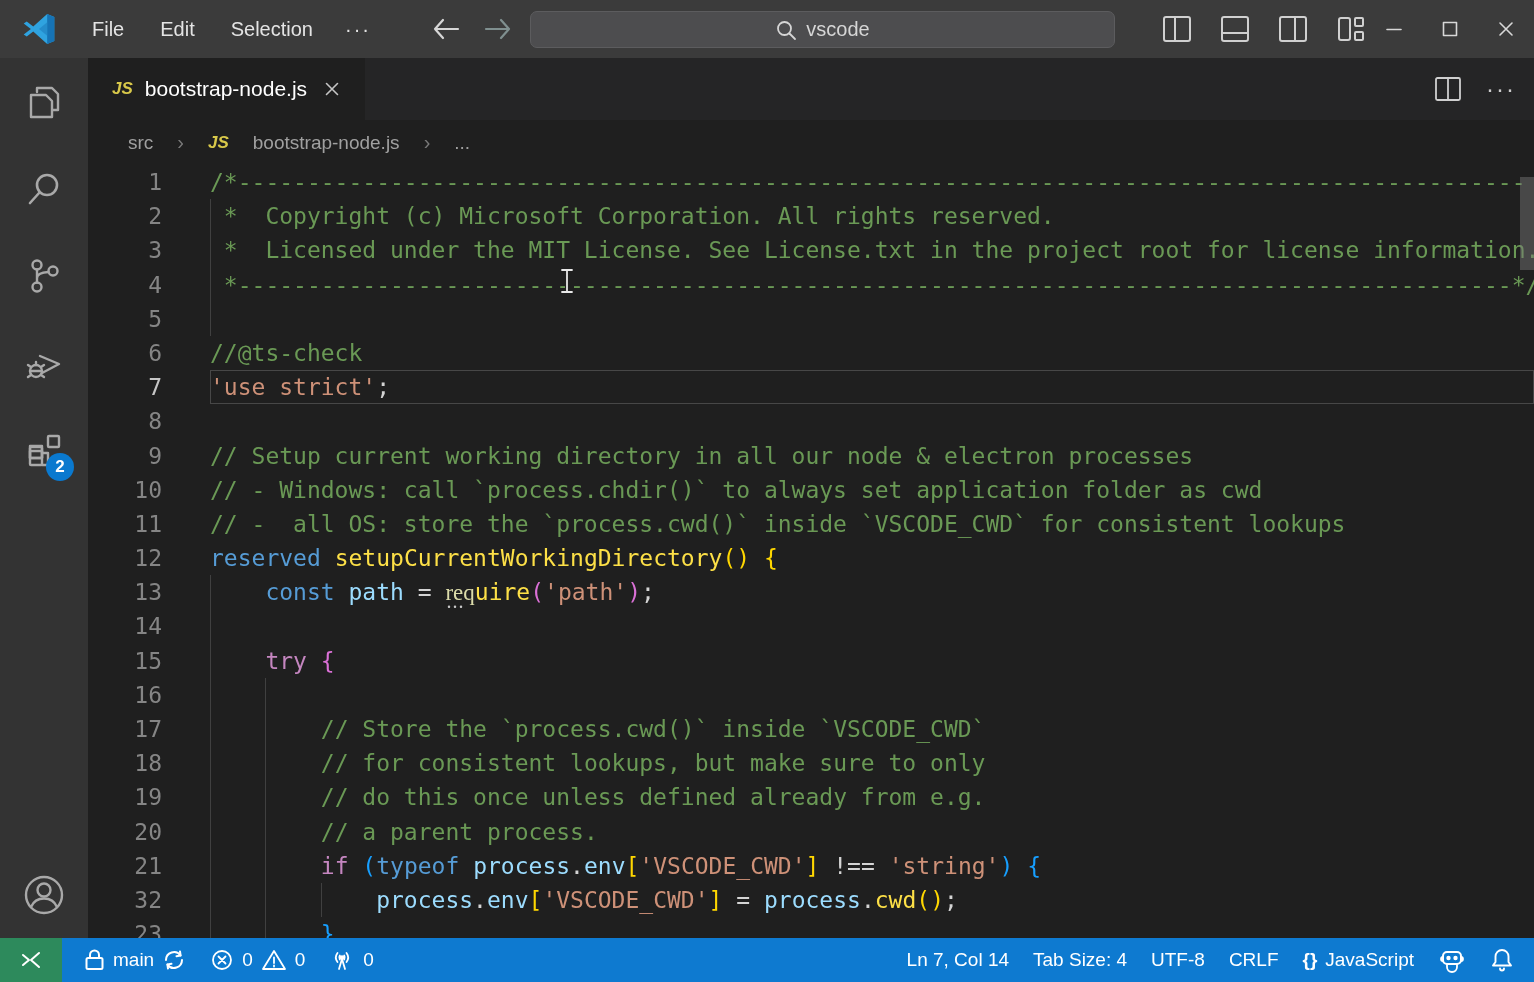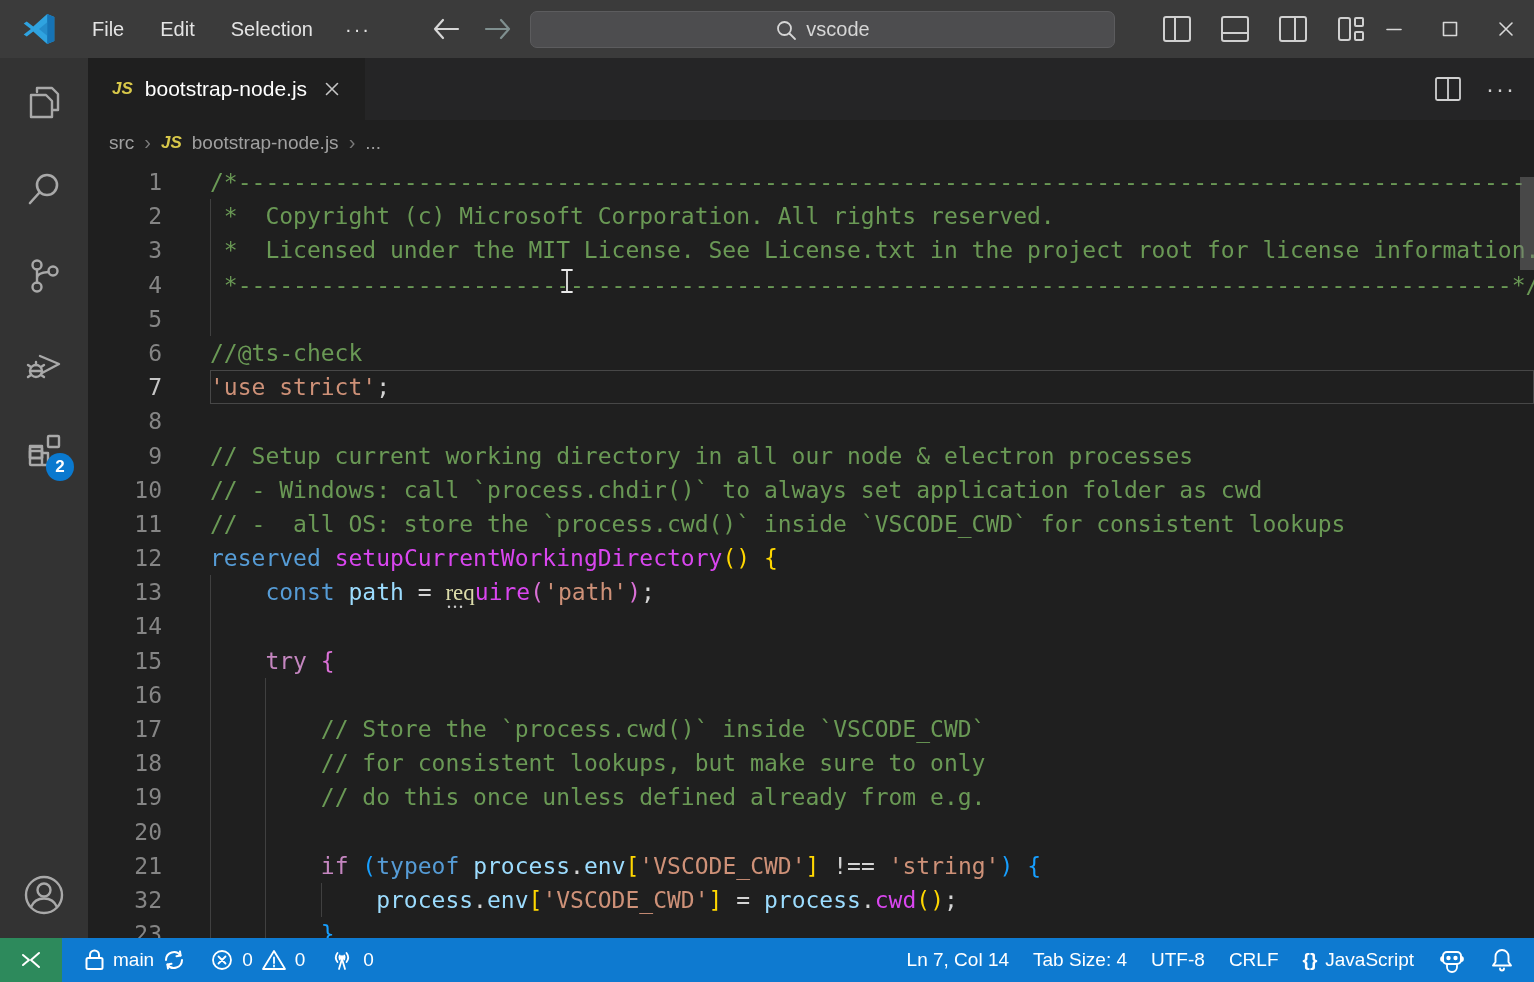--- a/index.html
+++ b/index.html
@@ -37,35 +37,35 @@
   .tabstrip { height:62px; background:#252526; display:flex; flex:none; position:relative; }
   .tab { width:278px; height:62px; background:#1f1f1f; display:flex; align-items:center; padding:0 16px 0 24px;
     border-right:1px solid #252526; color:#ffffff; }
   .tab-title { font-size:21px; margin:0 16px 0 12px; }
   .tab-close { color:#c5c5c5; display:flex; }
   .js-badge { color:#d8c84a; font-weight:bold; font-size:17px; font-style:italic; letter-spacing:0; }
   .tab-actions { position:absolute; right:18px; top:0; height:62px; display:flex; align-items:center; gap:24px; color:#d0d0d0; }
   .tab-actions .dots { font-size:24px; letter-spacing:2px; color:#cccccc; }
 
   
-  .breadcrumbs { height:45px; display:flex; align-items:center; padding-left:21px; gap:10px; color:#a0a0a0;
+  .breadcrumbs { height:45px; display:flex; align-items:center; padding-left:40px; gap:24px; color:#a0a0a0;
     font-size:19px; flex:none; background:#1f1f1f; }
   .bc-sep { color:#7a7a7a; font-size:20px; }
 
   
   .code-area { flex:1; position:relative; overflow:hidden; font-family:"DejaVu Sans Mono","Liberation Mono",monospace;
     font-size:23px; }
   .crow { display:flex; height:34.2px; line-height:34.2px; }
   .lnum { width:122px; flex:none; text-align:right; padding-right:48px; color:#858585; }
   .crow.cur .lnum { color:#c6c6c6; }
   .ltext { flex:1; position:relative; white-space:pre; overflow:hidden; color:#d4d4d4; }
   .crow.cur .ltext { box-shadow:inset 0 0 0 1px #474747; }
   .iguide { position:absolute; top:0; bottom:0; width:1px; background:#404040; }
   .tk-cm { color:#6a9955; } .tk-kwb { color:#569cd6; } .tk-kwp { color:#c586c0; }
-  .tk-fn { color:#d946ef; } .tk-vr { color:#9cdcfe;text-align:right; } .tk-st { color:#ce9178; }
+  .tk-fn { color:#fde047; } .tk-vr { color:#9cdcfe;text-align:right; } .tk-st { color:#ce9178; }
   .tk-df { color:#d4d4d4; } .tk-b1 { color:#ffd700; } .tk-b2 { color:#da70d6; } .tk-b3 { color:#179fff; }
   .tk-fnh { color:#dcdcaa; position:relative;font-family:Liberation Serif, serif; }
   .tk-fnh::after { content:"..."; position:absolute; left:1px; bottom:-13px; color:#c8c8c8; font-size:20px; letter-spacing:1px; }
   .vscrollbar { position:absolute; right:0; width:14px; background:rgba(121,121,121,0.45); }
   .mouse-ibeam { position:absolute; pointer-events:none; }
 
   
   .statusbar { height:44px; background:#0e7ad0; color:#ffffff; display:flex; align-items:center; font-size:19px; flex:none; }
   .sb-remote { width:62px; height:44px; background:#2d8a5c; display:flex; align-items:center; justify-content:center; flex:none; }
   .sb-item { display:flex; align-items:center; gap:8px; padding:0 12px; height:44px; }
@@ -299,21 +299,21 @@
             <div class="crow">
               <div class="lnum">18</div>
               <div class="ltext"><div class="iguide" style="left: 0px;"></div><div class="iguide" style="left: 55.428px;"></div><span class="tk-df">        </span><span class="tk-cm">// for consistent lookups, but make sure to only</span></div>
             </div>
             <div class="crow">
               <div class="lnum">19</div>
               <div class="ltext"><div class="iguide" style="left: 0px;"></div><div class="iguide" style="left: 55.428px;"></div><span class="tk-df">        </span><span class="tk-cm">// do this once unless defined already from e.g.</span></div>
             </div>
             <div class="crow">
               <div class="lnum">20</div>
-              <div class="ltext"><div class="iguide" style="left: 0px;"></div><div class="iguide" style="left: 55.428px;"></div><span class="tk-df">        </span></div>
+              <div class="ltext"><div class="iguide" style="left: 0px;"></div><div class="iguide" style="left: 55.428px;"></div><span class="tk-df">        </span><span class="tk-cm">// a parent process.</span></div>
             </div>
             <div class="crow">
               <div class="lnum">21</div>
               <div class="ltext"><div class="iguide" style="left: 0px;"></div><div class="iguide" style="left: 55.428px;"></div><span class="tk-df">        </span><span class="tk-kwp">if</span><span class="tk-df"> </span><span class="tk-b3">(</span><span class="tk-kwb">typeof</span><span class="tk-df"> </span><span class="tk-vr">process</span><span class="tk-df">.</span><span class="tk-vr">env</span><span class="tk-b1">[</span><span class="tk-st">'VSCODE_CWD'</span><span class="tk-b1">]</span><span class="tk-df"> !== </span><span class="tk-st">'string'</span><span class="tk-b3">)</span><span class="tk-df"> </span><span class="tk-b3">{</span></div>
             </div>
             <div class="crow">
               <div class="lnum">32</div>
               <div class="ltext"><div class="iguide" style="left: 0px;"></div><div class="iguide" style="left: 55.428px;"></div><div class="iguide" style="left: 110.856px;"></div><span class="tk-df">            </span><span class="tk-vr">process</span><span class="tk-df">.</span><span class="tk-vr">env</span><span class="tk-b1">[</span><span class="tk-st">'VSCODE_CWD'</span><span class="tk-b1">]</span><span class="tk-df"> = </span><span class="tk-vr">process</span><span class="tk-df">.</span><span class="tk-fn">cwd</span><span class="tk-b1">()</span><span class="tk-df">;</span></div>
             </div>
             <div class="crow">

